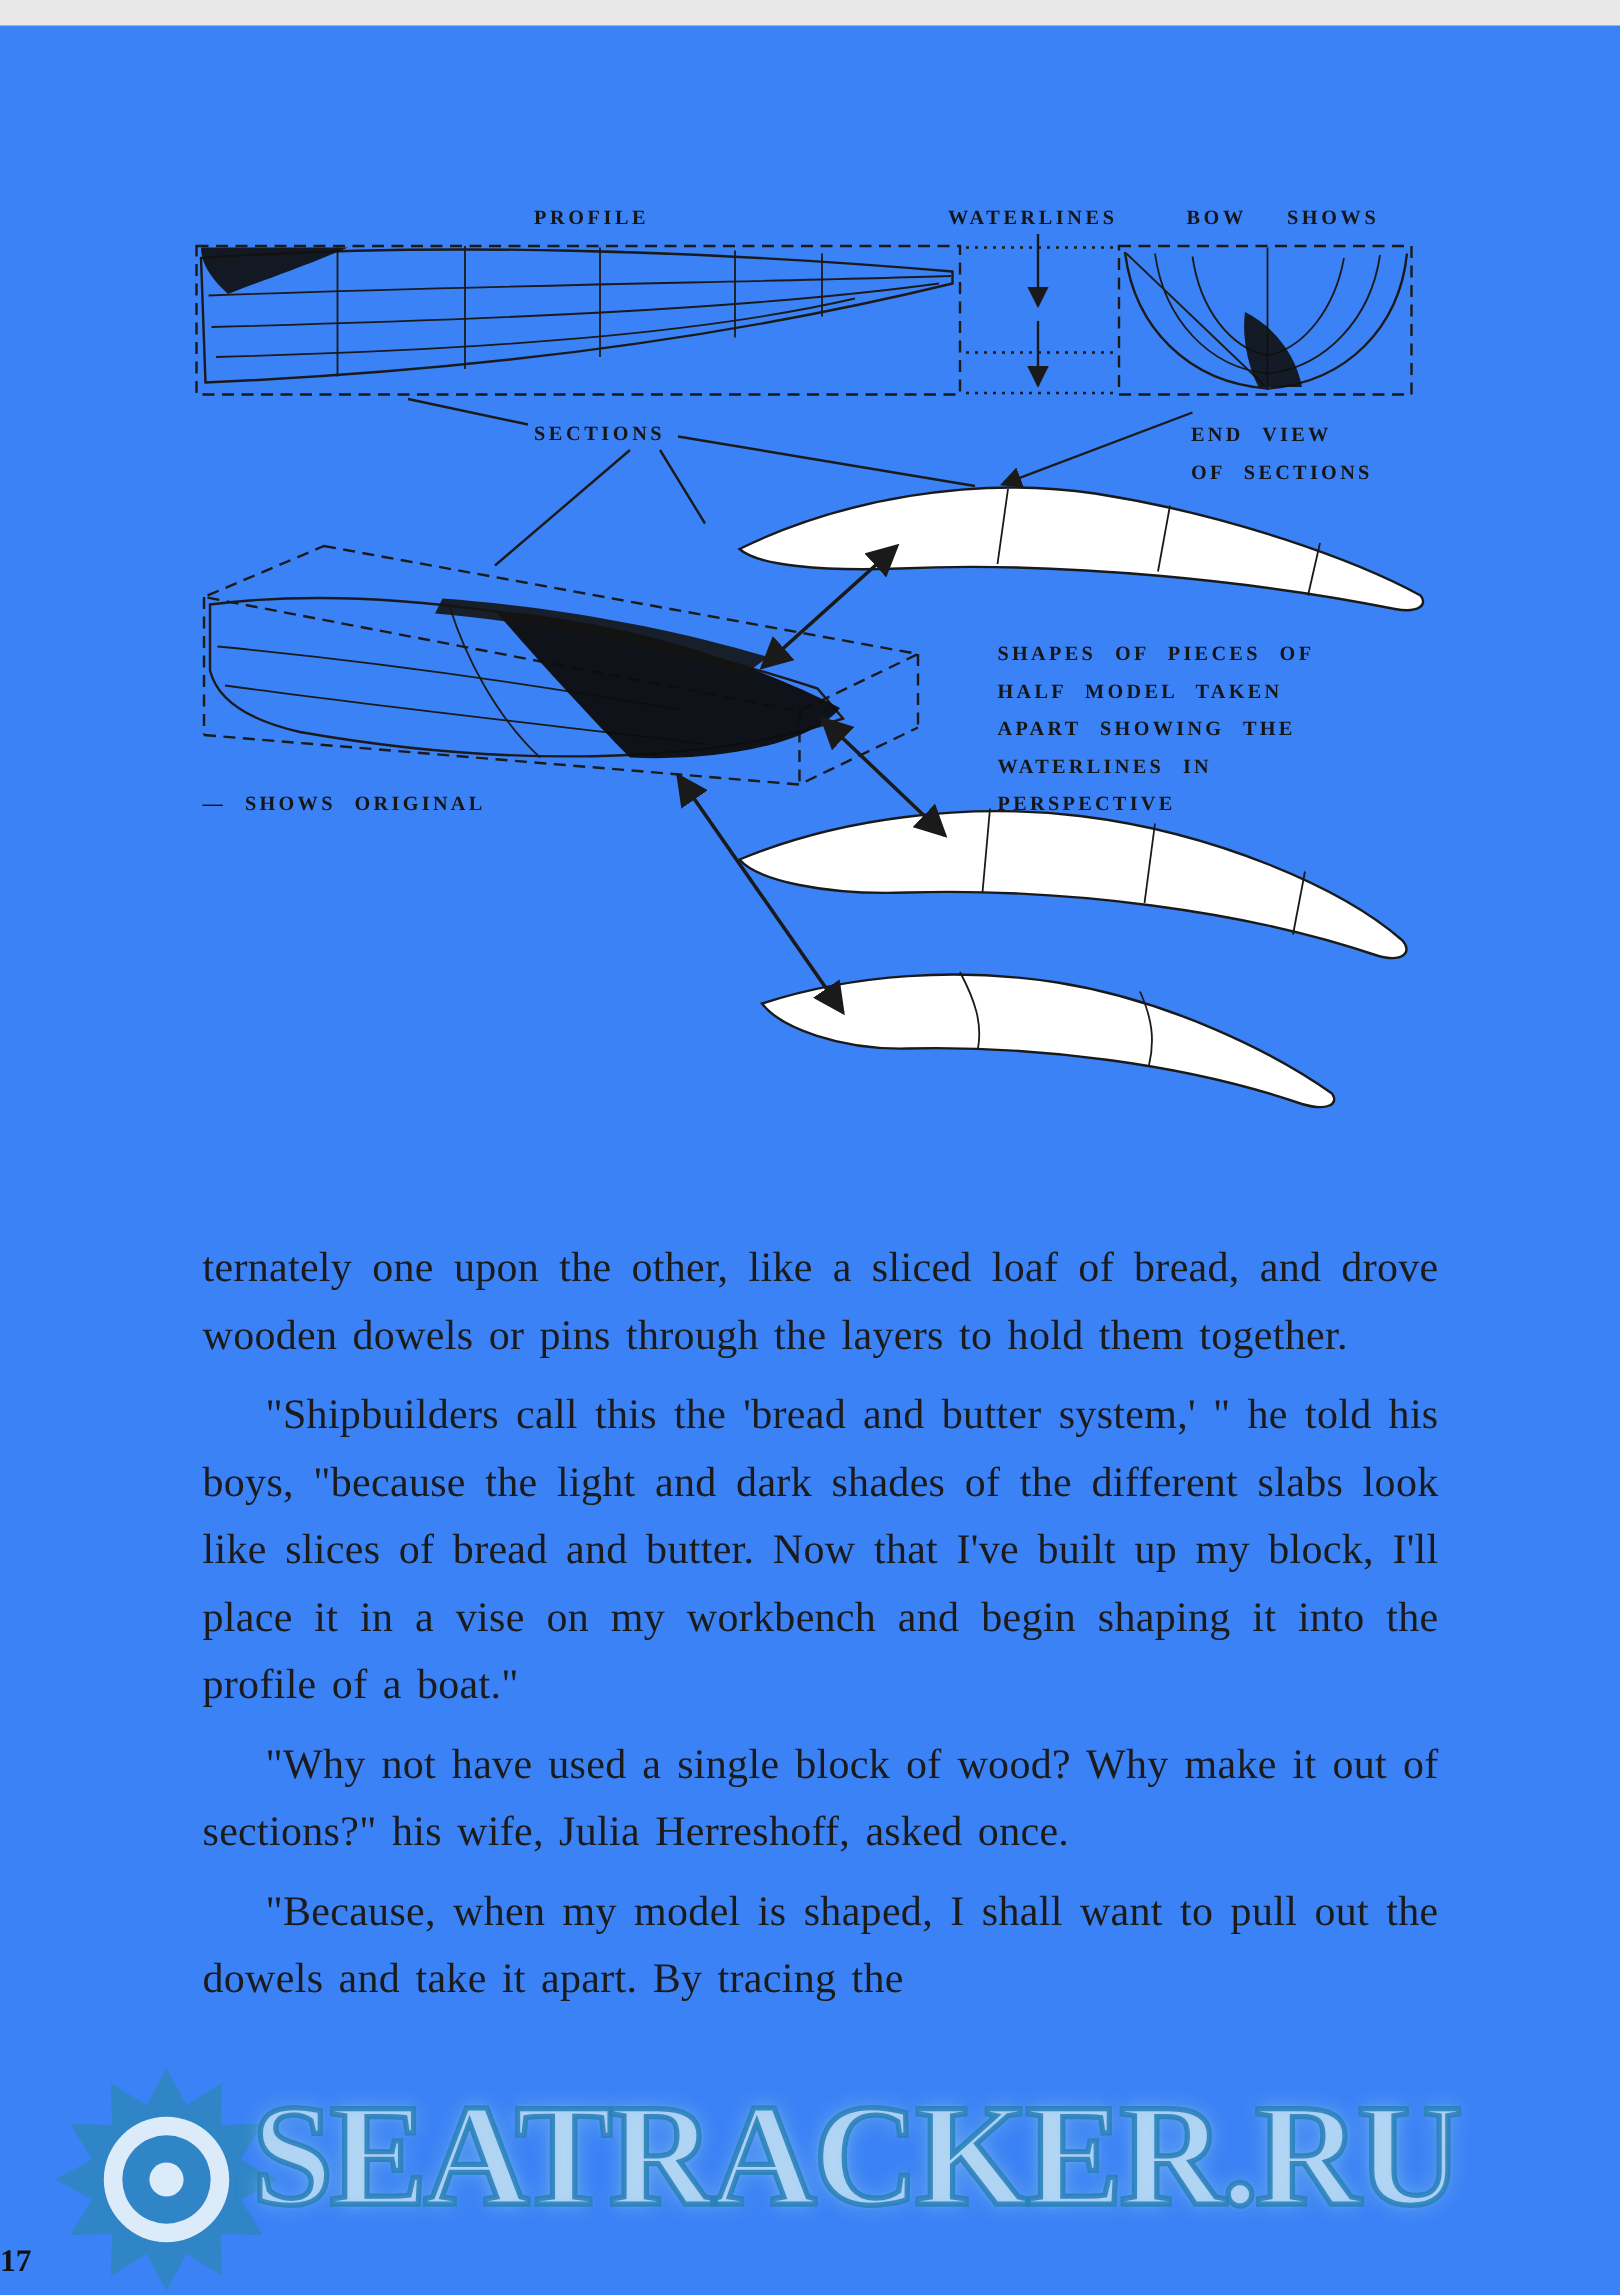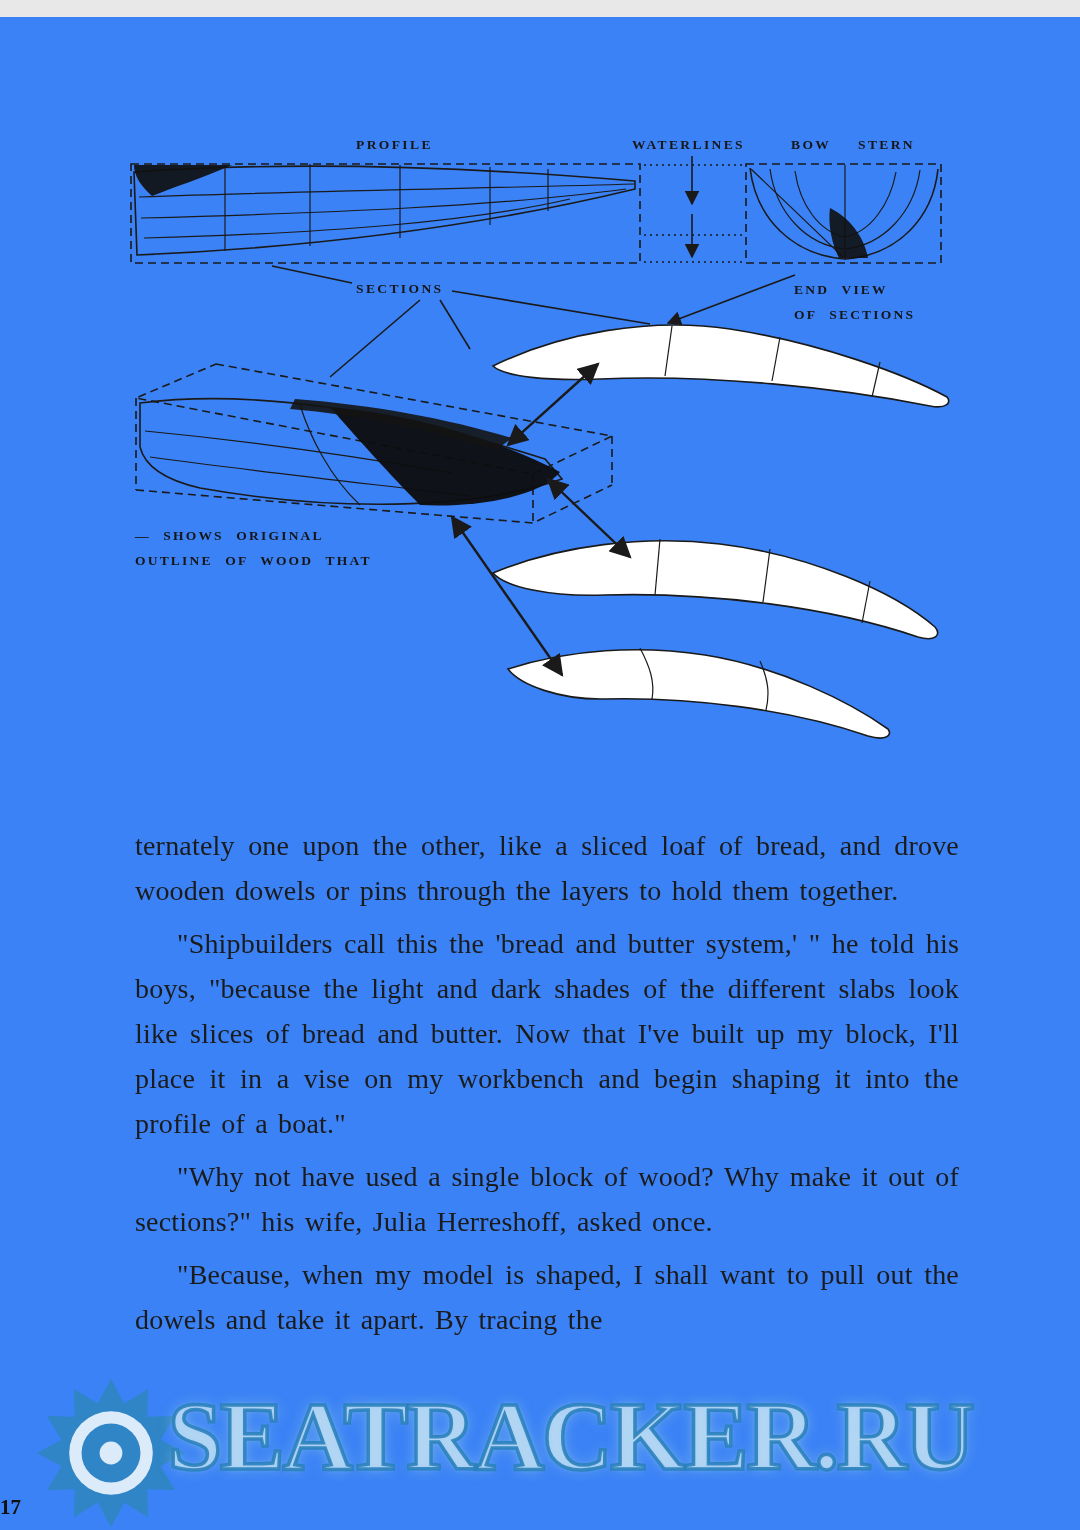--- a/index.html
+++ b/index.html
@@ -178,32 +178,38 @@
       <g stroke="#1a1a1a" fill="none" stroke-width="2.4">
         <path d="M508,428 L598,347" marker-start="url(#arrow)" marker-end="url(#arrow)"></path>
         <path d="M548,462 L630,540" marker-start="url(#arrow)" marker-end="url(#arrow)"></path>
         <path d="M452,500 L562,658" marker-start="url(#arrow)" marker-end="url(#arrow)"></path>
       </g>
     </svg>
 
     <div class="fig-label" style="left:356px;top:120px;">PROFILE</div>
     <div class="fig-label" style="left:632px;top:120px;">WATERLINES</div>
     <div class="fig-label" style="left:791px;top:120px;">BOW</div>
-    <div class="fig-label" style="left:858px;top:120px;">STERN</div>
+    <div class="fig-label" style="left:858px;top:120px;">SHOWS</div>
     <div class="fig-label" style="left:356px;top:264px;">SECTIONS</div>
 
     <div class="fig-note" style="left:794px;top:260px;">
       <div>END VIEW</div>
       <div>OF SECTIONS</div>
     </div>
 
+    <div class="fig-note" style="left:665px;top:406px;">
+      <div>SHAPES OF PIECES OF</div>
+      <div>HALF MODEL TAKEN</div>
+      <div>APART SHOWING THE</div>
+      <div>WATERLINES IN</div>
+      <div>PERSPECTIVE</div>
+    </div>
 
     <div class="fig-note" style="left:135px;top:506px;">
       <div>— SHOWS ORIGINAL</div>
-      <div>OUTLINE OF WOOD THAT</div>
     </div>
   </div>
 
 
   <div class="bodytext">
     <p class="first">ternately one upon the other, like a sliced loaf of bread, and drove wooden dowels or pins through the layers to hold them together.</p>
     <p>"Shipbuilders call this the 'bread and butter system,' " he told his boys, "because the light and dark shades of the different slabs look like slices of bread and butter. Now that I've built up my block, I'll place it in a vise on my workbench and begin shaping it into the profile of a boat."</p>
     <p>"Why not have used a single block of wood?  Why make it out of sections?" his wife, Julia Herreshoff, asked once.</p>
     <p>"Because, when my model is shaped, I shall want to pull out the dowels and take it apart.  By tracing the</p>
   </div>

